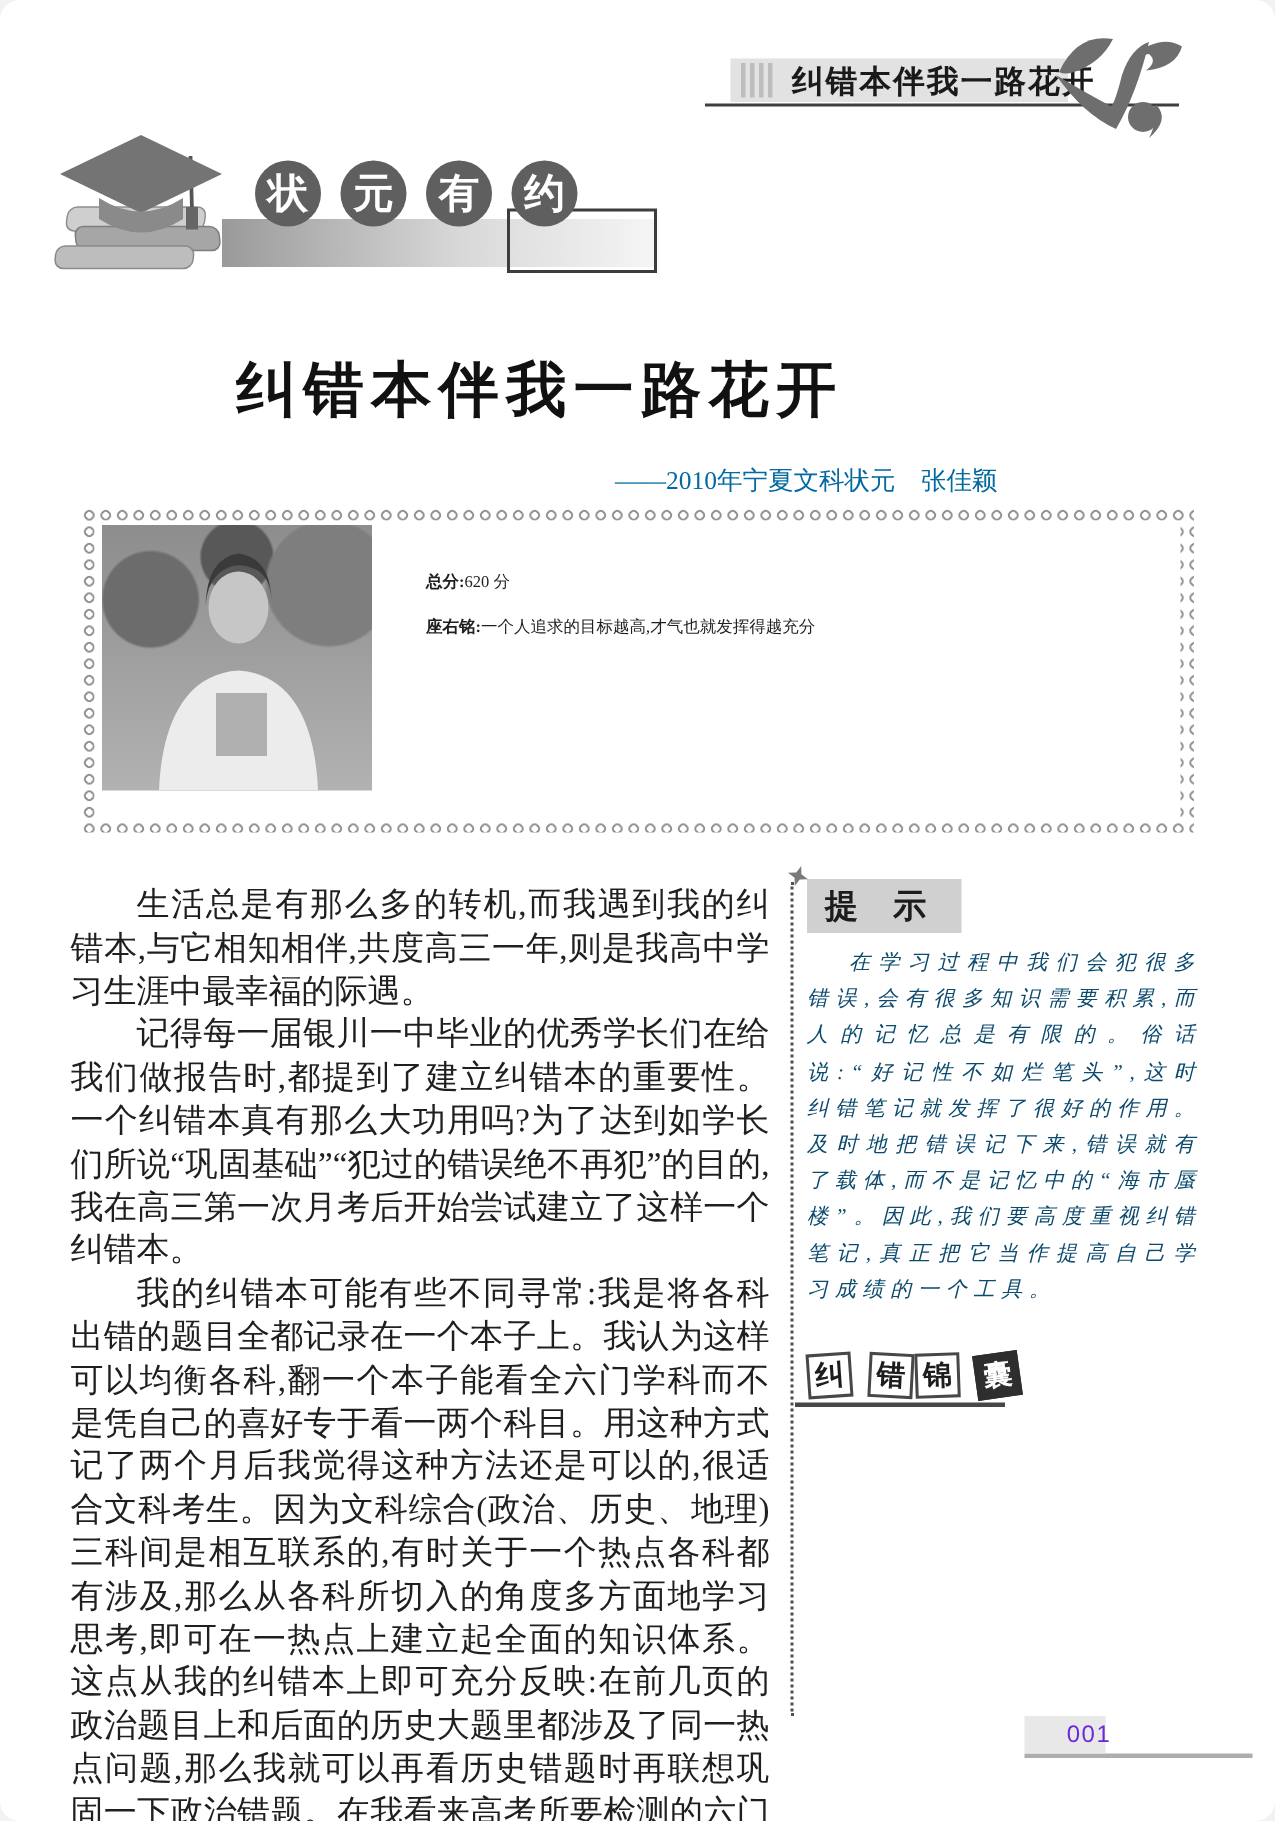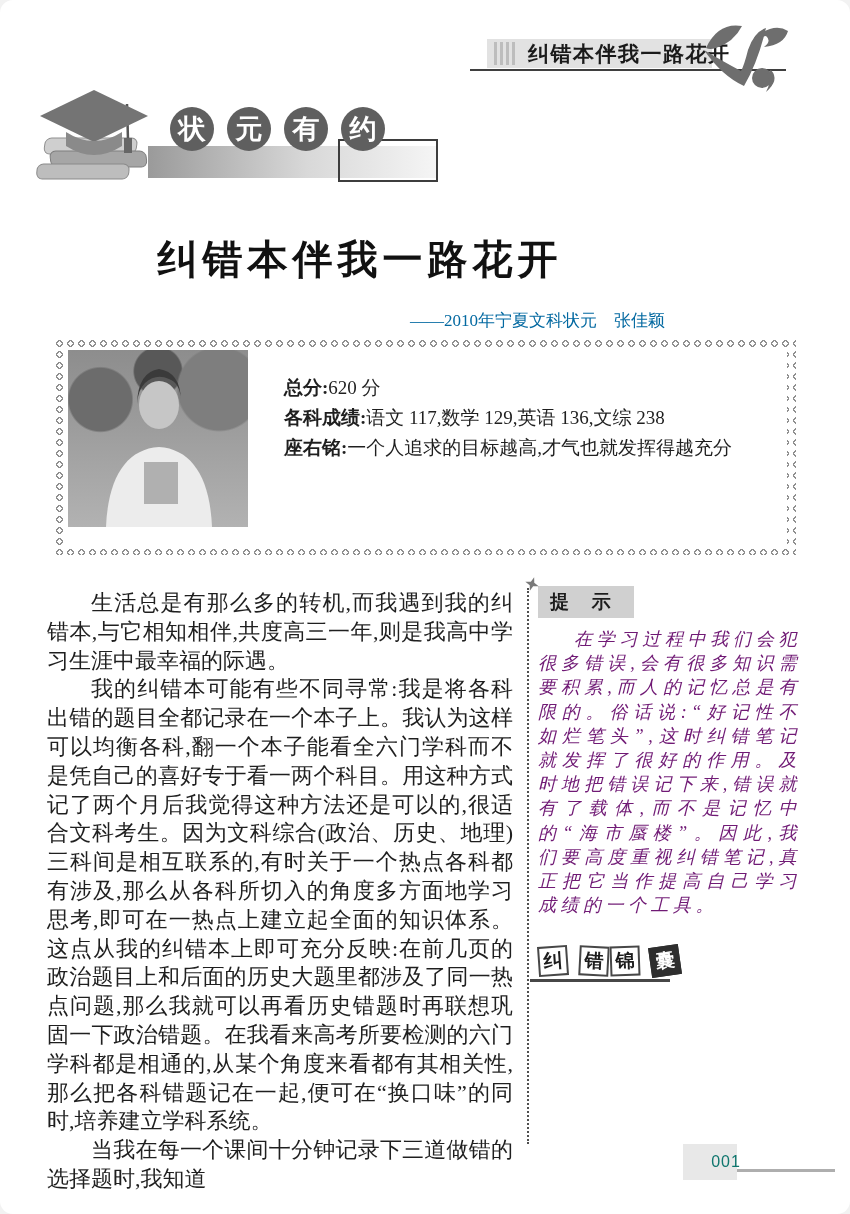--- a/index.html
+++ b/index.html
@@ -50,53 +50,53 @@
   .profile-inner{ position:absolute; left:9px; top:9px; right:9px; bottom:9px; background:#fff; display:flex; }
   .photo{
     width:180px; height:177px; margin:3px 0 0 5px; position:relative; overflow:hidden;
     background:
       radial-gradient(circle at 18% 28%, #6c6c6c 0 16%, transparent 17%),
       radial-gradient(circle at 84% 22%, #7e7e7e 0 20%, transparent 21%),
       radial-gradient(circle at 50% 12%, #585858 0 13%, transparent 14%),
       linear-gradient(180deg,#8d8d8d 0%, #9d9d9d 45%, #b2b2b2 100%);
   }
   .photo svg{ position:absolute; left:0; top:0; }
-  .profile-info{ margin-left:36px; padding-top:26px; font-size:19px; }
+  .profile-info{ margin-left:36px; padding-top:26px; font-size:11px; }
   .profile-row{ height:30px; line-height:30px; white-space:nowrap; }
   .profile-row b{ font-weight:bold; }
   
   .body-text{ position:absolute; left:47px; top:589px; width:466px;
     font-size:22px; line-height:28.8px; text-align:justify; }
   .body-text p{ text-indent:2em; }
   .col-divider{ position:absolute; left:527px; top:588px; height:556px; width:0;
     border-left:2px dotted #4f4f4f; }
   
   .sidebar{ position:absolute; left:538px; top:586px; width:263px; }
   .tip-header{ position:relative; display:inline-block; background:#d0d0d0;
-    padding:3px 14px 3px 12px; font-size:19px; font-weight:bold; letter-spacing:9px; color:#1c1c1c; }
+    padding:3px 14px 3px 12px; font-size:22px; font-weight:bold; letter-spacing:9px; color:#1c1c1c; }
   .tip-sparkle{ position:absolute; left:-13px; top:-9px; width:14px; height:14px; }
-  .kai{ font-size:18px; line-height:24.2px; letter-spacing:4.5px;
-    text-align:justify; text-indent:2em; font-style:italic; color:#701a75; }
+  .kai{ font-size:14px; line-height:24.2px; letter-spacing:4.5px;
+    text-align:justify; text-indent:2em; font-style:italic; color:#0c4a6e; }
   .tip-text{ margin-top:9px; }
   .pouch-header{ position:relative; margin-top:29px; height:42px; }
   .pouch-tiles{ position:relative; display:flex; align-items:flex-start; z-index:2; }
   .tile{ width:30px; height:30px; border:2px solid #474747; background:#fff;
     display:flex; align-items:center; justify-content:center;
     font-size:19px; font-weight:bold; color:#1d1d1d; }
   .tile-1{ transform:rotate(-4deg); }
   .tile-2{ margin-left:11px; transform:rotate(3deg); }
   .tile-3{ margin-left:1px; transform:rotate(-2deg); }
   .tile-4{ margin-left:10px; transform:rotate(-8deg); background:#2e2e2e; color:#fff; border-color:#2e2e2e; }
   .pouch-underline{ position:absolute; left:-8px; top:33px; width:140px; height:3px; background:#474747; z-index:1; }
   .pouch-text{ margin-top:8px; }
   
   .page-num-line{ position:absolute; left:683px; top:1169px; width:152px; height:3px; background:#aeaeae; }
-  .page-num{ position:absolute; left:683px; top:1144px; width:54px; height:36px;
+  .page-num{ position:absolute; left:683px; top:1144px; width:54px; height:25px;
     background:#e8e8e8; display:flex; align-items:center; justify-content:center;
-    font-family:"Liberation Sans","DejaVu Sans",sans-serif; font-size:16px; color:#0f766e; letter-spacing:1px;padding-left:32px; }
+    font-family:"Liberation Sans","DejaVu Sans",sans-serif; font-size:16px; color:#6d28d9; letter-spacing:1px;padding-left:32px; }
 </style>
 </head>
 <body>
 
 <div class="page">
 
   <div class="header-bg">
     <span class="header-stripes">
         <i></i>
         <i></i>
@@ -142,28 +142,28 @@
       <div class="photo">
         <svg width="180" height="177" viewBox="0 0 180 177">
           <path d="M38,177 C40,128 58,99 91,97 C124,99 142,128 144,177 Z" fill="#ececec"></path>
           <rect x="76" y="112" width="34" height="42" fill="#9c9c9c" opacity="0.75"></rect>
           <ellipse cx="91" cy="55" rx="20" ry="24" fill="#c6c6c6"></ellipse>
           <path d="M69,54 Q70,22 91,19 Q112,22 113,50 Q112,33 101,29 Q88,23 77,33 Q70,40 69,54 Z" fill="#3a3a3a"></path>
         </svg>
       </div>
       <div class="profile-info">
         <div class="profile-row"><b>总分:</b><span>620 分</span></div>
-        <div class="profile-row"><b>各科成绩:</b><span>语文 117,数学 129,英语 136,文综 238</span></div>
         <div class="profile-row"><b>座右铭:</b><span>一个人追求的目标越高,才气也就发挥得越充分</span></div>
       </div>
     </div>
   </div>
 
   <div class="body-text">
     <p>生活总是有那么多的转机,而我遇到我的纠错本,与它相知相伴,共度高三一年,则是我高中学习生涯中最幸福的际遇。</p>
+    <p>记得每一届银川一中毕业的优秀学长们在给我们做报告时,都提到了建立纠错本的重要性。一个纠错本真有那么大功用吗?为了达到如学长们所说“巩固基础”“犯过的错误绝不再犯”的目的,我在高三第一次月考后开始尝试建立了这样一个纠错本。</p>
     <p>我的纠错本可能有些不同寻常:我是将各科出错的题目全都记录在一个本子上。我认为这样可以均衡各科,翻一个本子能看全六门学科而不是凭自己的喜好专于看一两个科目。用这种方式记了两个月后我觉得这种方法还是可以的,很适合文科考生。因为文科综合(政治、历史、地理)三科间是相互联系的,有时关于一个热点各科都有涉及,那么从各科所切入的角度多方面地学习思考,即可在一热点上建立起全面的知识体系。这点从我的纠错本上即可充分反映:在前几页的政治题目上和后面的历史大题里都涉及了同一热点问题,那么我就可以再看历史错题时再联想巩固一下政治错题。在我看来高考所要检测的六门学科都是相通的,从某个角度来看都有其相关性,那么把各科错题记在一起,便可在“换口味”的同时,培养建立学科系统。</p>
     <p>当我在每一个课间十分钟记录下三道做错的选择题时,我知道</p>
   </div>
 
   <div class="col-divider"></div>
 
   <div class="sidebar">
     <div class="tip-header">
       <svg class="tip-sparkle" viewBox="0 0 14 14">
         <path d="M7,0 L8.8,5.2 L14,7 L8.8,8.8 L7,14 L5.2,8.8 L0,7 L5.2,5.2 Z" fill="#7a7a7a" transform="rotate(18 7 7)"></path>

